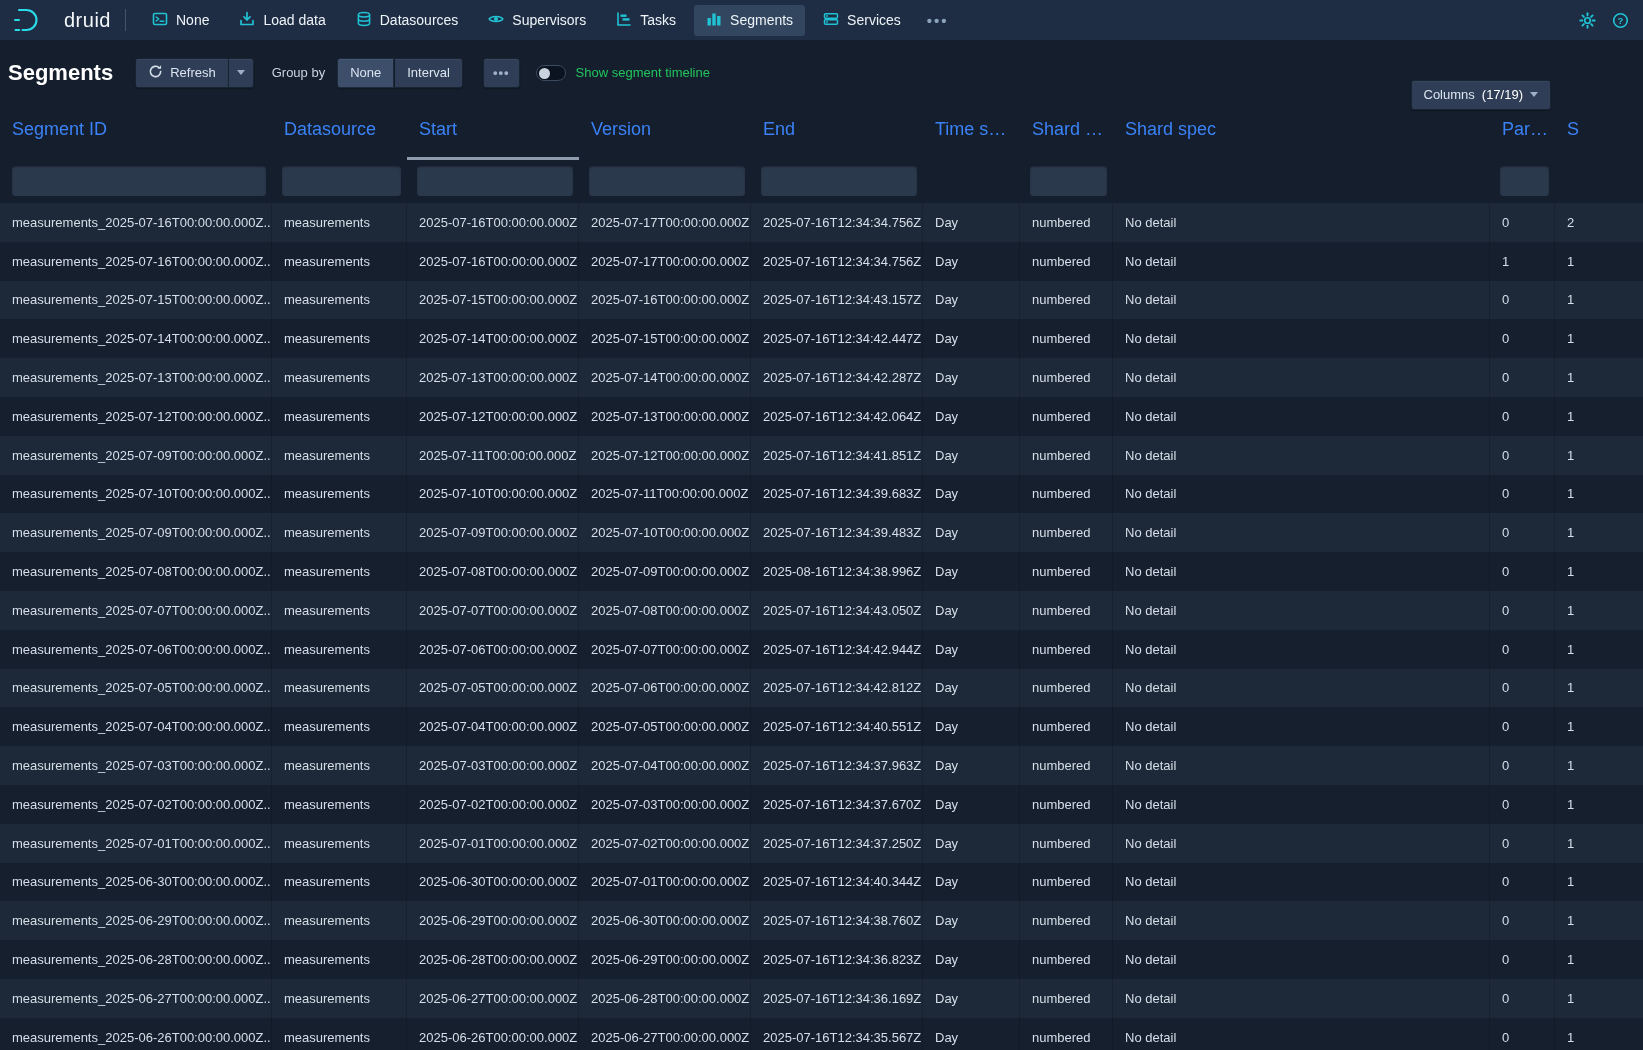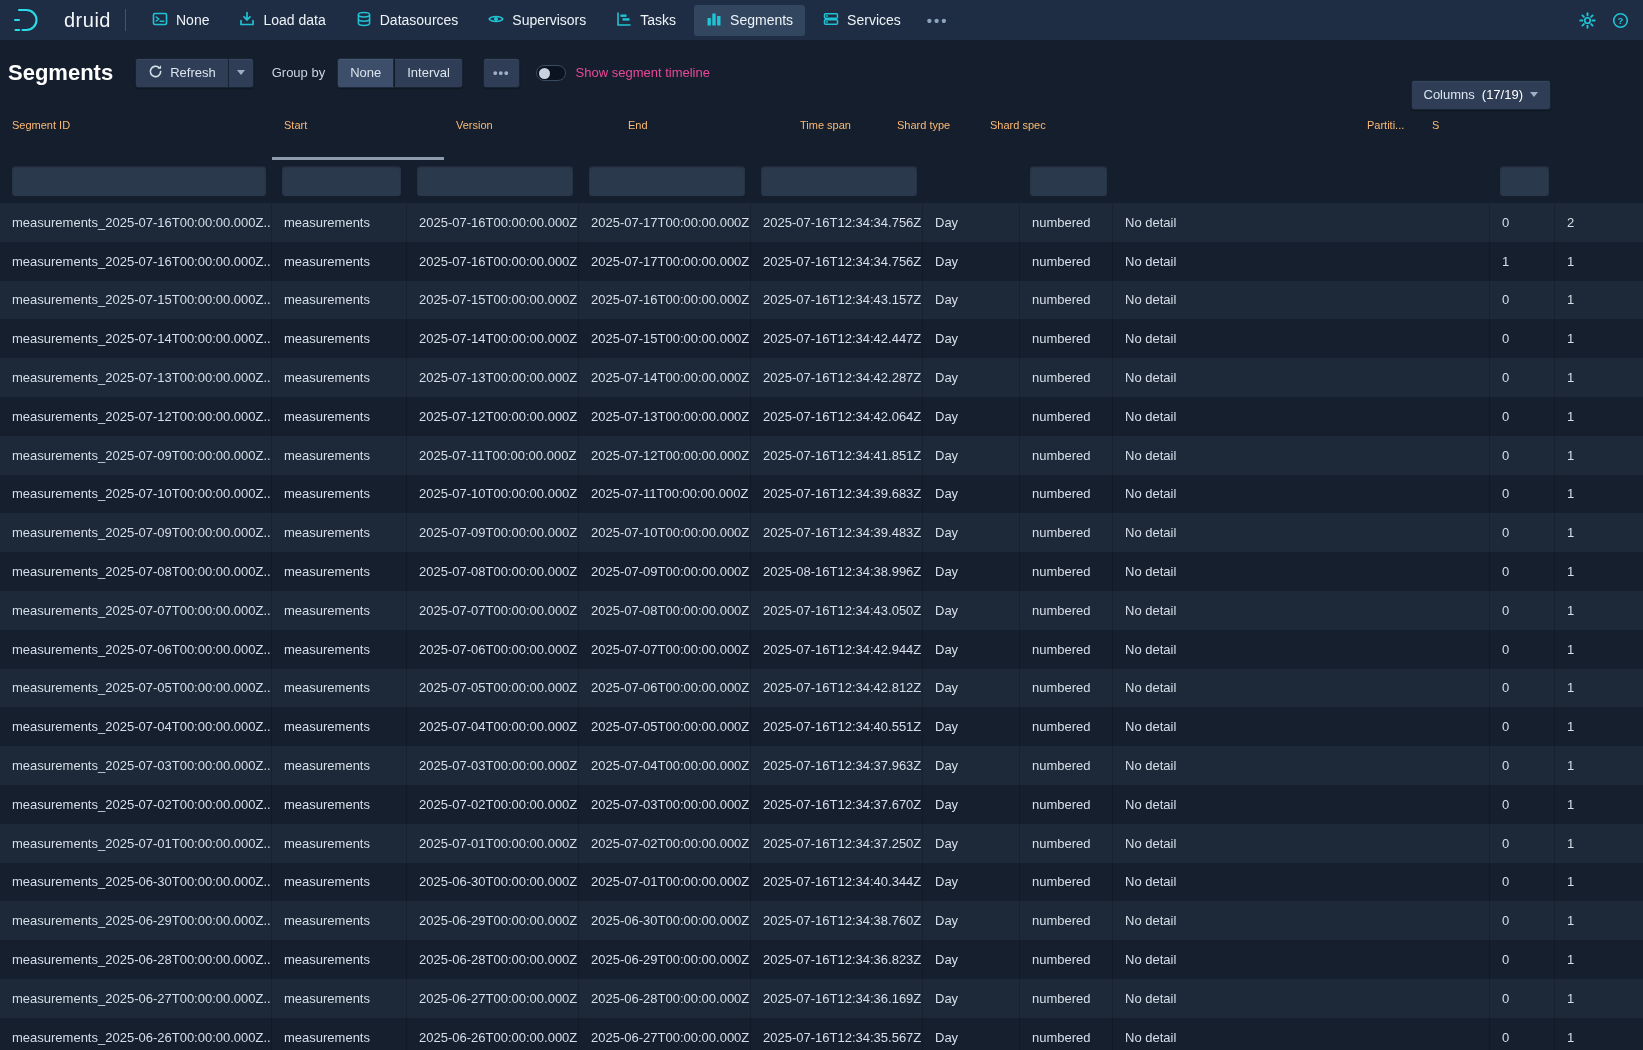--- a/index.html
+++ b/index.html
@@ -33,36 +33,36 @@
   .split .btn:first-child { border-radius:3px 0 0 3px; border-right:none; }
   .split .btn:last-child  { border-radius:0 3px 3px 0; padding:0 8px; }
   .caret { width:0; height:0; border-left:4px solid transparent;
            border-right:4px solid transparent; border-top:5px solid #9fb0c4; }
   .groupby-label { font-size:13px; color:#c9d4e2; margin-right:12px; }
   .seg { display:flex; margin-right:20px; }
   .seg .btn { border-radius:0; }
   .seg .btn:first-child { border-radius:3px 0 0 3px; }
   .seg .btn:last-child { border-radius:0 3px 3px 0; border-left:1px solid rgba(8,14,24,.7); }
   .sq { padding:0 9px; margin-right:16px; font-weight:bold; letter-spacing:1px; color:#9fb0c4; }
-  .switch-wrap { display:flex; align-items:center; gap:10px; font-size:13px; color:#ec4899; }
+  .switch-wrap { display:flex; align-items:center; gap:10px; font-size:13px; color:#22c55e; }
   .switch { width:30px; height:16px; background:#0b1320; border:1px solid #3a4a5f;
             border-radius:9px; position:relative; cursor:pointer; flex:0 0 auto; }
   .knob { position:absolute; left:2px; top:2px; width:11px; height:11px;
           border-radius:50%; background:#c9d3de; }
   .spacer { flex:1; }
   .columns-btn { margin-right:80px;margin-top:44px; }
   .dim { color:#ffffff; }
 
   
   .thead, .tfilter, .tr { display:flex; width:1643px; }
   .c0{width:272px}.c1{width:135px}.c2{width:172px}.c3{width:172px}.c4{width:172px}
   .c5{width:97px}.c6{width:93px}.c7{width:377px}.c8{width:65px}.c9{width:88px}
 
   .thead { height:55px; }
-  .th { padding:14px 6px 0 12px; font-size:11px; color:#fdba74; cursor:pointer;
+  .th { padding:14px 6px 0 12px; font-size:18px; color:#3b82f6; cursor:pointer;
         overflow:hidden; white-space:nowrap; text-overflow:ellipsis; }
   .th.sorted { box-shadow:inset 0 -3px 0 #8e9bac; }
 
   .tfilter { height:43px; }
   .fd { padding:6px 6px 0 10px; }
   .fd.c0 { padding-left:12px; }
   .fd input { width:100%; height:30px; background:#2b394d; border:none; border-radius:3px;
               box-shadow:inset 0 1px 2px rgba(0,0,0,.35); color:#dde6f0; font-size:13px;
               padding:0 8px; outline:none; }
 
@@ -211,20 +211,21 @@
 
   <button class="btn columns-btn">
     <span>Columns</span>
     <span class="dim">(17/19)</span>
     <span class="caret"></span>
   </button>
 </div>
 
 <div class="thead">
   <div class="th c0">Segment ID</div>
+  <div class="th c1">Datasource</div>
   <div class="th c2 sorted">Start</div>
   <div class="th c4">Version</div>
   <div class="th c3">End</div>
   <div class="th c5">Time span</div>
   <div class="th c6">Shard type</div>
   <div class="th c7">Shard spec</div>
   <div class="th c8">Partiti...</div>
   <div class="th c9">S</div>
 </div>
 

